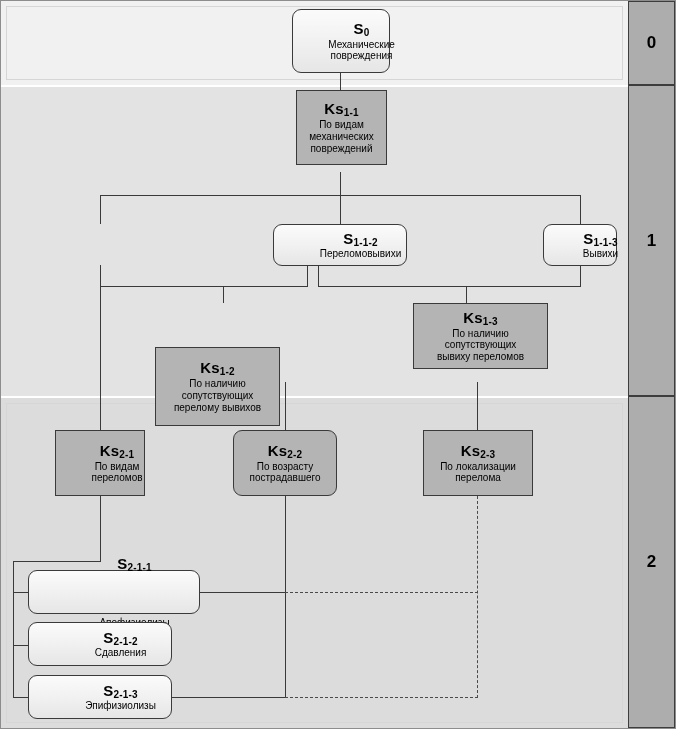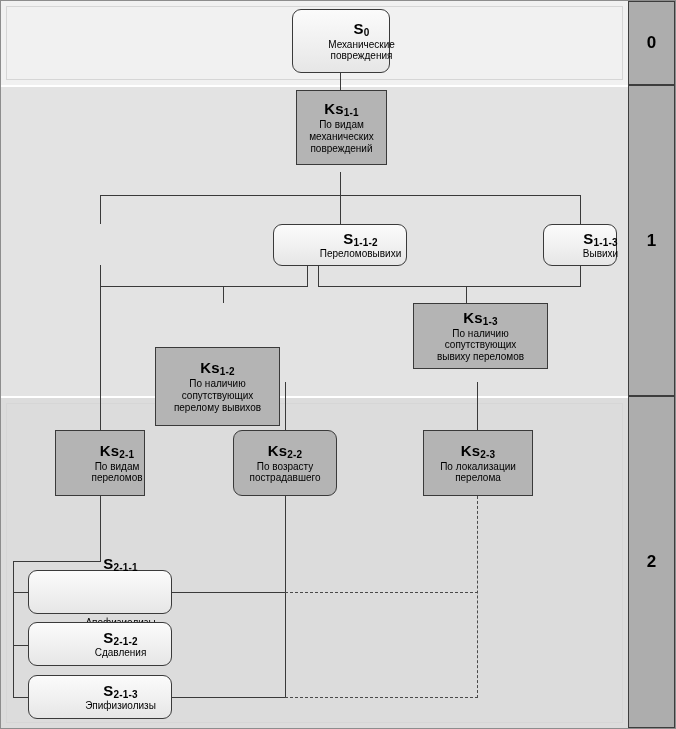--- a/index.html
+++ b/index.html
@@ -279,21 +279,21 @@
   <div class="node ks-node" style="left:423px; top:430px; width:110px; height:66px;">
     <div class="code">
       <span>Ks</span><sub>2-3</sub>
     </div>
     <div class="desc">
       <span>По локализации</span>
       <span>перелома</span>
     </div>
   </div>
 
-  <div class="node s-node" style="left:28px; top:570px; width:144px; height:44px;gap:43px;">
+  <div class="node s-node" style="left:28px; top:570px; width:172px; height:44px;gap:43px;">
     <div class="code">
       <span>S</span><sub>2-1-1</sub>
     </div>
     <div class="desc">
       <span>Апофизиолизы</span>
     </div>
   </div>
 
   <div class="node s-node" style="left:28px; top:622px; width:144px; height:44px;">
     <div class="code">

